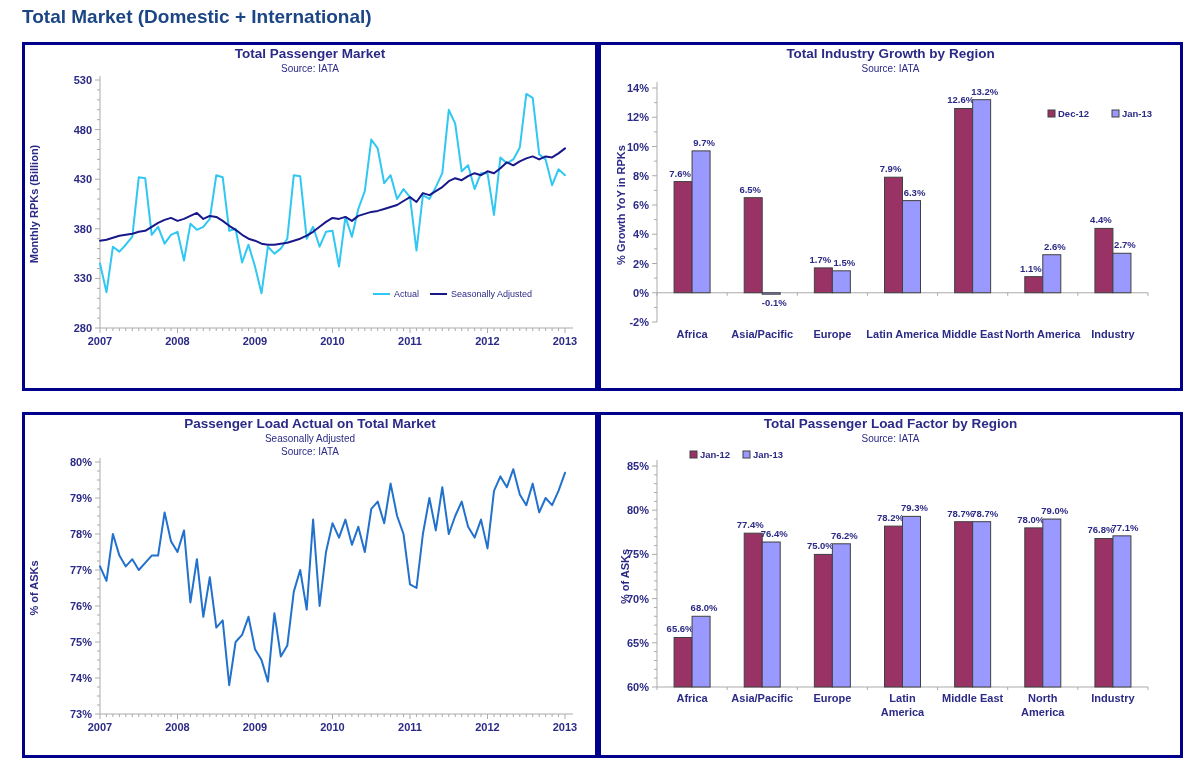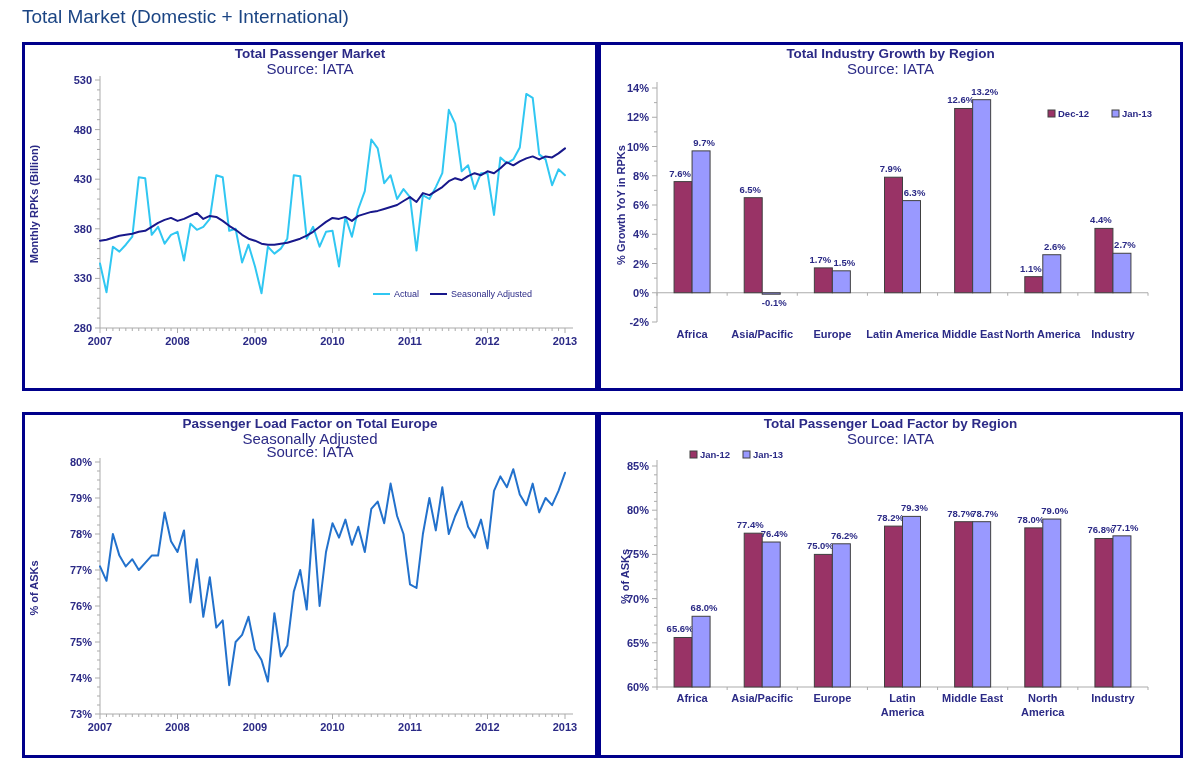--- a/index.html
+++ b/index.html
@@ -3,28 +3,28 @@
 <meta charset="utf-8">
 <style>
   :root{
     --navy:#2B2A86;
     --pagetitle:#1B4584;
     --border:#00008B;
     --axis:#ABABAB;
   }
   html,body{margin:0;padding:0;background:#FFFFFF;width:1200px;height:771px;overflow:hidden;
     font-family:"Liberation Sans", sans-serif;}
-  .page-title{position:absolute;left:22px;top:6px;font-size:19px;font-weight:normal;color:var(--pagetitle);}
+  .page-title{position:absolute;left:22px;top:6px;font-size:19px;font-weight:bold;color:var(--pagetitle);}
   .panel{position:absolute;border:3px solid var(--border);background:#fff;box-sizing:border-box;overflow:hidden;}
   #panel-tl{left:22px;top:42px;width:576px;height:349px;}
   #panel-tr{left:598px;top:42px;width:585px;height:349px;}
   #panel-bl{left:22px;top:412px;width:576px;height:346px;}
   #panel-br{left:598px;top:412px;width:585px;height:346px;}
   .chart-title{text-align:center;font-size:13.5px;line-height:17px;font-weight:bold;color:var(--navy);}
-  .chart-subtitle{text-align:center;font-size:15px;line-height:14px;color:var(--navy);}
+  .chart-subtitle{text-align:center;font-size:10px;line-height:14px;color:var(--navy);}
   .chart-subtitle.compact{line-height:13px;}
   .chart-mount{line-height:0;}
   svg text{font-family:"Liberation Sans", sans-serif;fill:var(--navy);}
   svg .tick{font-size:11px;font-weight:bold;}
   svg .cat{font-size:11px;font-weight:bold;}
   svg .val{font-size:9.5px;font-weight:bold;}
   svg .leg{font-size:9.5px;font-weight:bold;}
   svg .leg-line{font-size:9px;}
   svg .axis-title{font-size:11px;font-weight:bold;}
 </style>
@@ -238,21 +238,21 @@
         <text x="441.7857142857143" y="262" text-anchor="middle" class="cat"><tspan x="441.7857142857143" dy="0">North America</tspan></text>
         <text x="511.9285714285714" y="262" text-anchor="middle" class="cat"><tspan x="511.9285714285714" dy="0">Industry</tspan></text>
         <rect x="447" y="34" width="7" height="7" fill="#993366" stroke="#404040" stroke-width="1"></rect>
         <text x="457" y="41" class="leg">Dec-12</text>
         <rect x="511" y="34" width="7" height="7" fill="#9999FF" stroke="#404040" stroke-width="1"></rect>
         <text x="521" y="41" class="leg">Jan-13</text>
       </svg></div>
 </div>
 
 <div class="panel" id="panel-bl">
-  <div class="chart-title">Passenger Load Factor on Total Europe</div>
+  <div class="chart-title">Passenger Load Actual on Total Market</div>
   <div class="chart-subtitle compact">Seasonally Adjusted</div>
   <div class="chart-subtitle compact">Source: IATA</div>
   <div class="chart-mount" id="chart2"><svg width="570" height="292" viewBox="0 0 570 292">
         <line x1="75" y1="-2" x2="75" y2="256" stroke="#ABABAB" stroke-width="1"></line>
         <line x1="70" y1="256" x2="75" y2="256" stroke="#ABABAB" stroke-width="1"></line>
         <text x="67" y="260" text-anchor="end" class="tick">73%</text>
         <line x1="72" y1="247" x2="75" y2="247" stroke="#ABABAB" stroke-width="1"></line>
         <line x1="72" y1="238" x2="75" y2="238" stroke="#ABABAB" stroke-width="1"></line>
         <line x1="72" y1="229" x2="75" y2="229" stroke="#ABABAB" stroke-width="1"></line>
         <line x1="70" y1="220" x2="75" y2="220" stroke="#ABABAB" stroke-width="1"></line>

